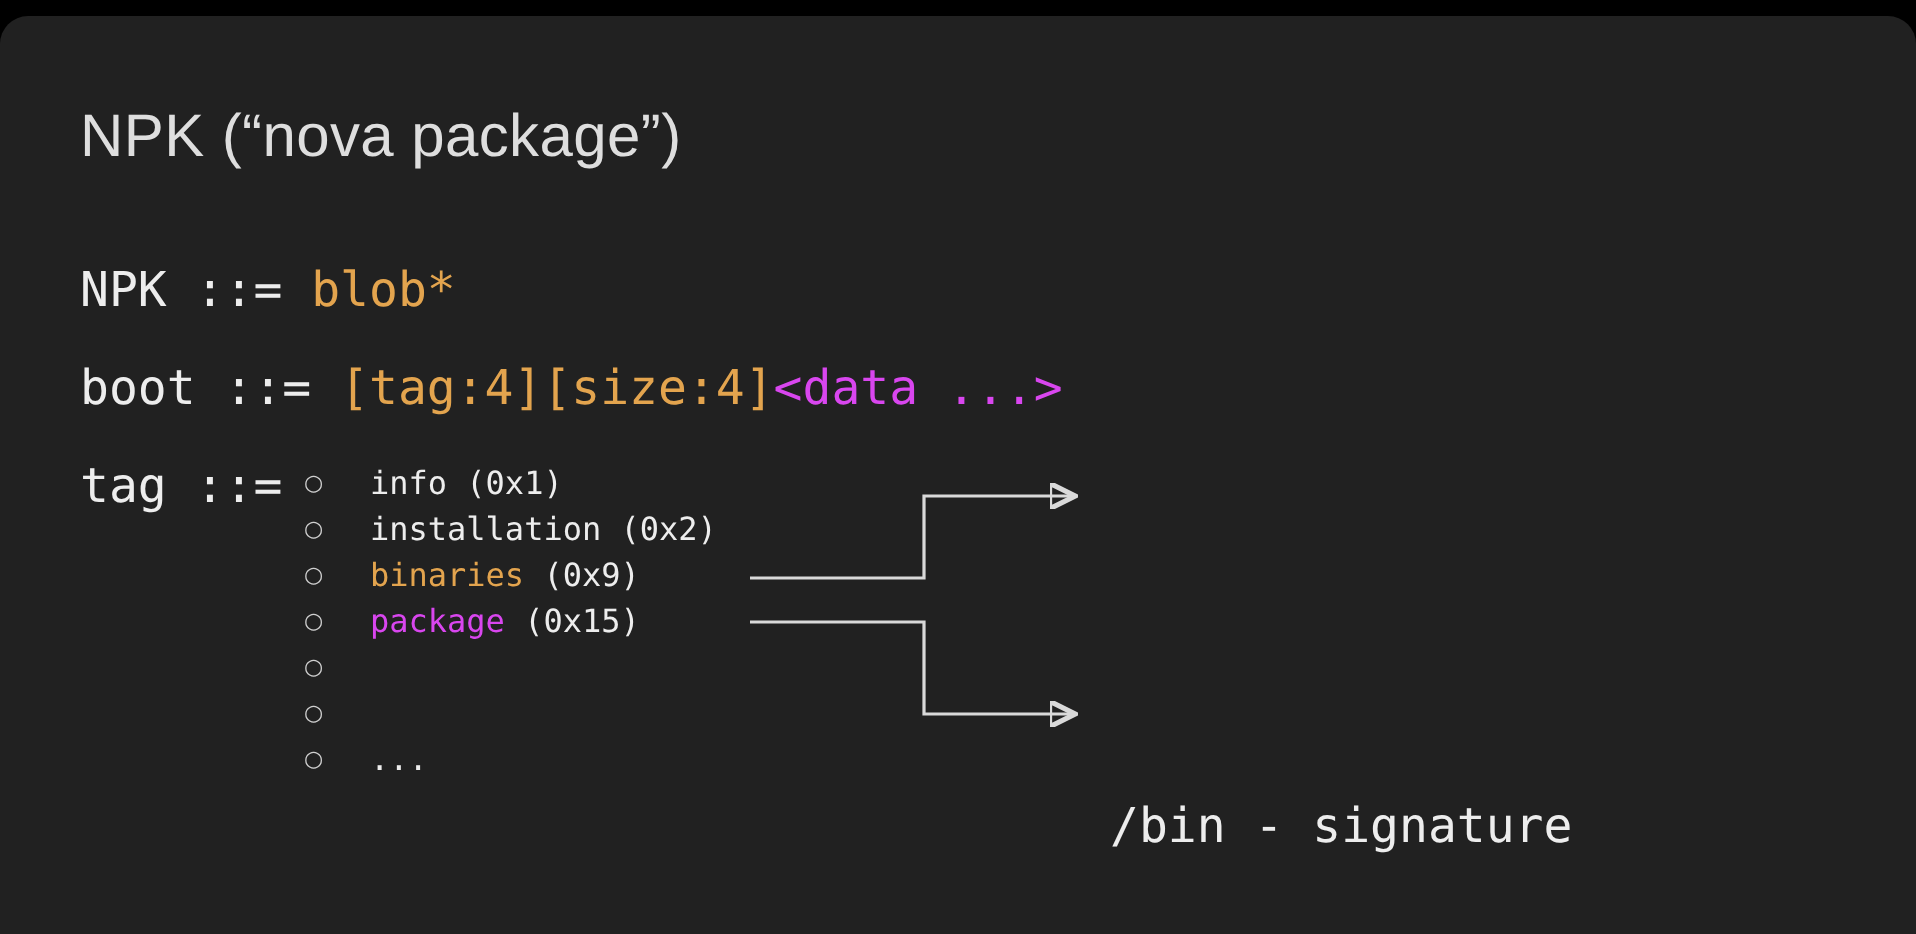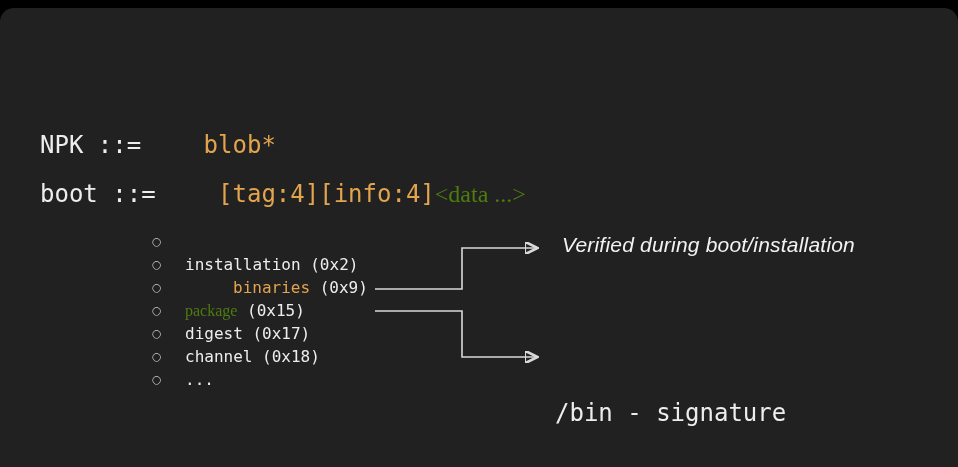--- a/index.html
+++ b/index.html
@@ -15,22 +15,22 @@
     left:40px; top:52px;
     font-size:30px; font-weight:400; color:#dedede; letter-spacing:.2px;
   }
 
   .mono { font-family:"DejaVu Sans Mono", monospace; color:#ededed; white-space:pre; }
 
   .g1 { left:40px; top:133px; font-size:24px; line-height:24px; }
   .g2 { left:40px; top:182px; font-size:24px; line-height:24px; }
   .g3 { left:40px; top:231px; font-size:24px; line-height:24px; }
 
-  .orange { color:#e3a44e;margin-left:48px; }
-  .cyan   { color:#4d7c0f;font-family:Liberation Serif, serif; }
+  .orange { color:#e3a44e; }
+  .cyan   { color:#d946ef; }
 
   .taglist { left:152px; top:230px; }
   .tag-row {
     display:flex; align-items:center; height:23px;
     font-family:"DejaVu Sans Mono", monospace; font-size:16px; color:#ededed; white-space:pre;
   }
   .bullet {
     width:33px; font-size:11px; color:#cfcfcf; line-height:1;
     font-family:"DejaVu Sans", sans-serif;
   }
@@ -44,37 +44,38 @@
 
   svg.arrows { position:absolute; left:0; top:0; width:958px; height:467px; pointer-events:none; }
   svg.arrows path { fill:none; stroke:#d9d9d9; stroke-width:1.6px; }
 </style>
 </head>
 <body>
 
 <div class="stage">
   <div class="bg"></div>
 
+  <h1 class="abs title">NPK (“nova package”)</h1>
 
   <div class="abs mono g1"><span>NPK ::= </span><span class="orange">blob*</span></div>
 
-  <div class="abs mono g2"><span>boot ::= </span><span class="orange">[tag:4][info:4]</span><span class="cyan">&lt;data ...&gt;</span></div>
+  <div class="abs mono g2"><span>boot ::= </span><span class="orange">[tag:4][size:4]</span><span class="cyan">&lt;data ...&gt;</span></div>
 
+  <div class="abs mono g3">tag ::=</div>
 
   <div class="abs taglist">
-    <div class="tag-row"><span class="bullet">○</span></div>
+    <div class="tag-row"><span class="bullet">○</span><span>info (0x1)</span></div>
     <div class="tag-row"><span class="bullet">○</span><span>installation (0x2)</span></div>
     <div class="tag-row"><span class="bullet">○</span><span class="orange">binaries</span><span> (0x9)</span></div>
     <div class="tag-row"><span class="bullet">○</span><span class="cyan">package</span><span> (0x15)</span></div>
-    <div class="tag-row"><span class="bullet">○</span><span>digest (0x17)</span></div>
-    <div class="tag-row"><span class="bullet">○</span><span>channel (0x18)</span></div>
+    <div class="tag-row"><span class="bullet">○</span></div>
+    <div class="tag-row"><span class="bullet">○</span></div>
     <div class="tag-row"><span class="bullet">○</span><span>...</span></div>
   </div>
 
-  <div class="abs verified">Verified during boot/installation</div>
 
   <div class="abs mono fs">
     <div>/bin - signature</div>
     
     
   </div>
 
   <svg class="arrows" viewBox="0 0 958 467" xmlns="http://www.w3.org/2000/svg">
     <defs>
       <marker id="ah" markerWidth="9" markerHeight="8" refX="7" refY="4" orient="auto">

